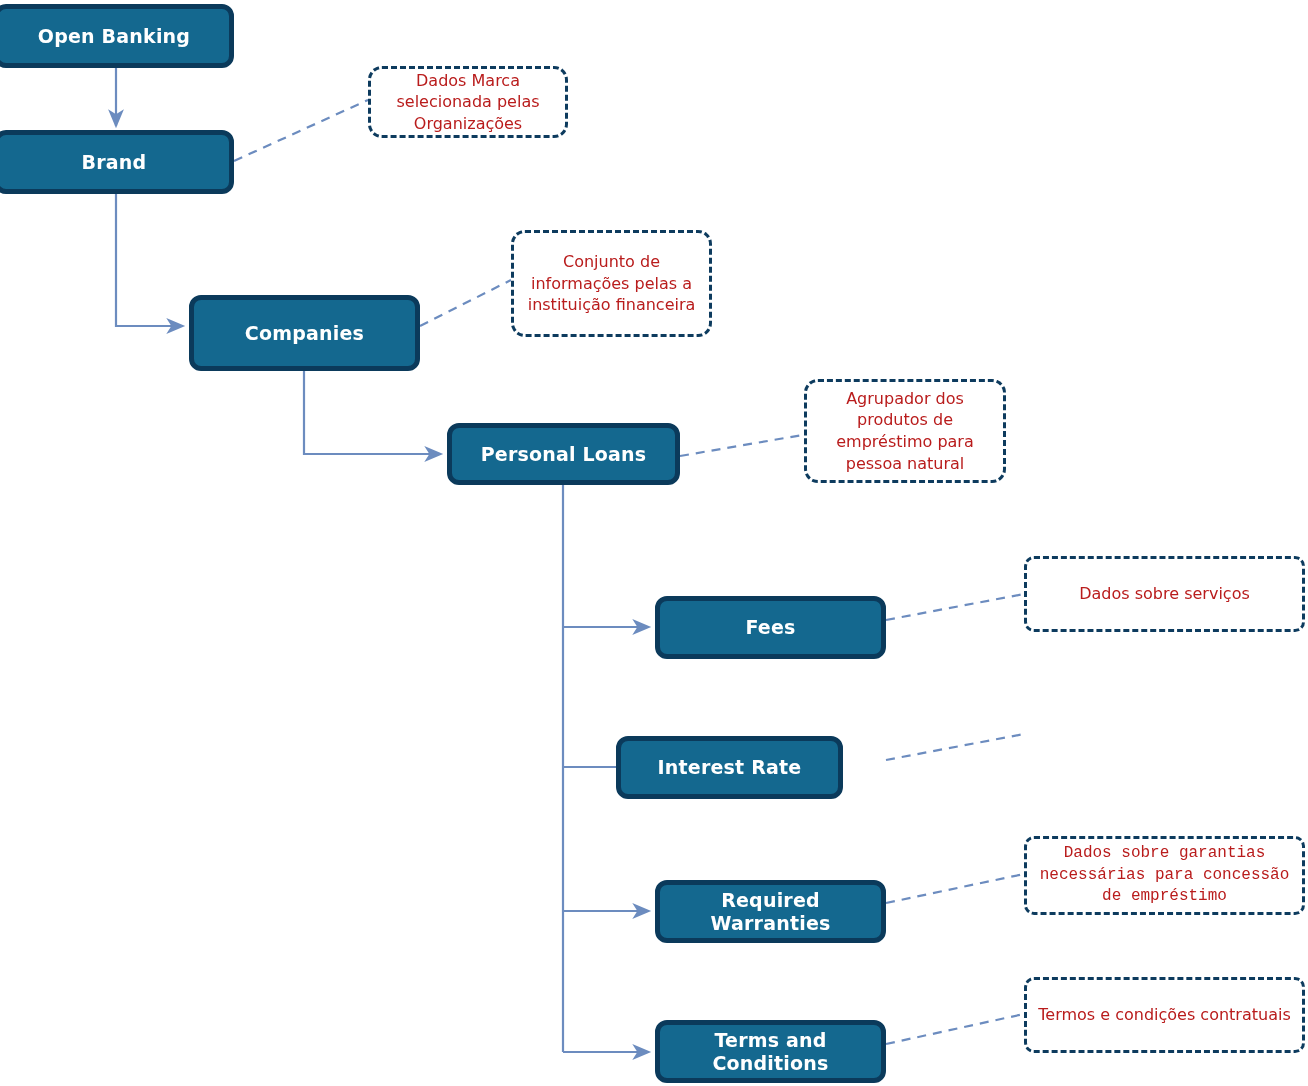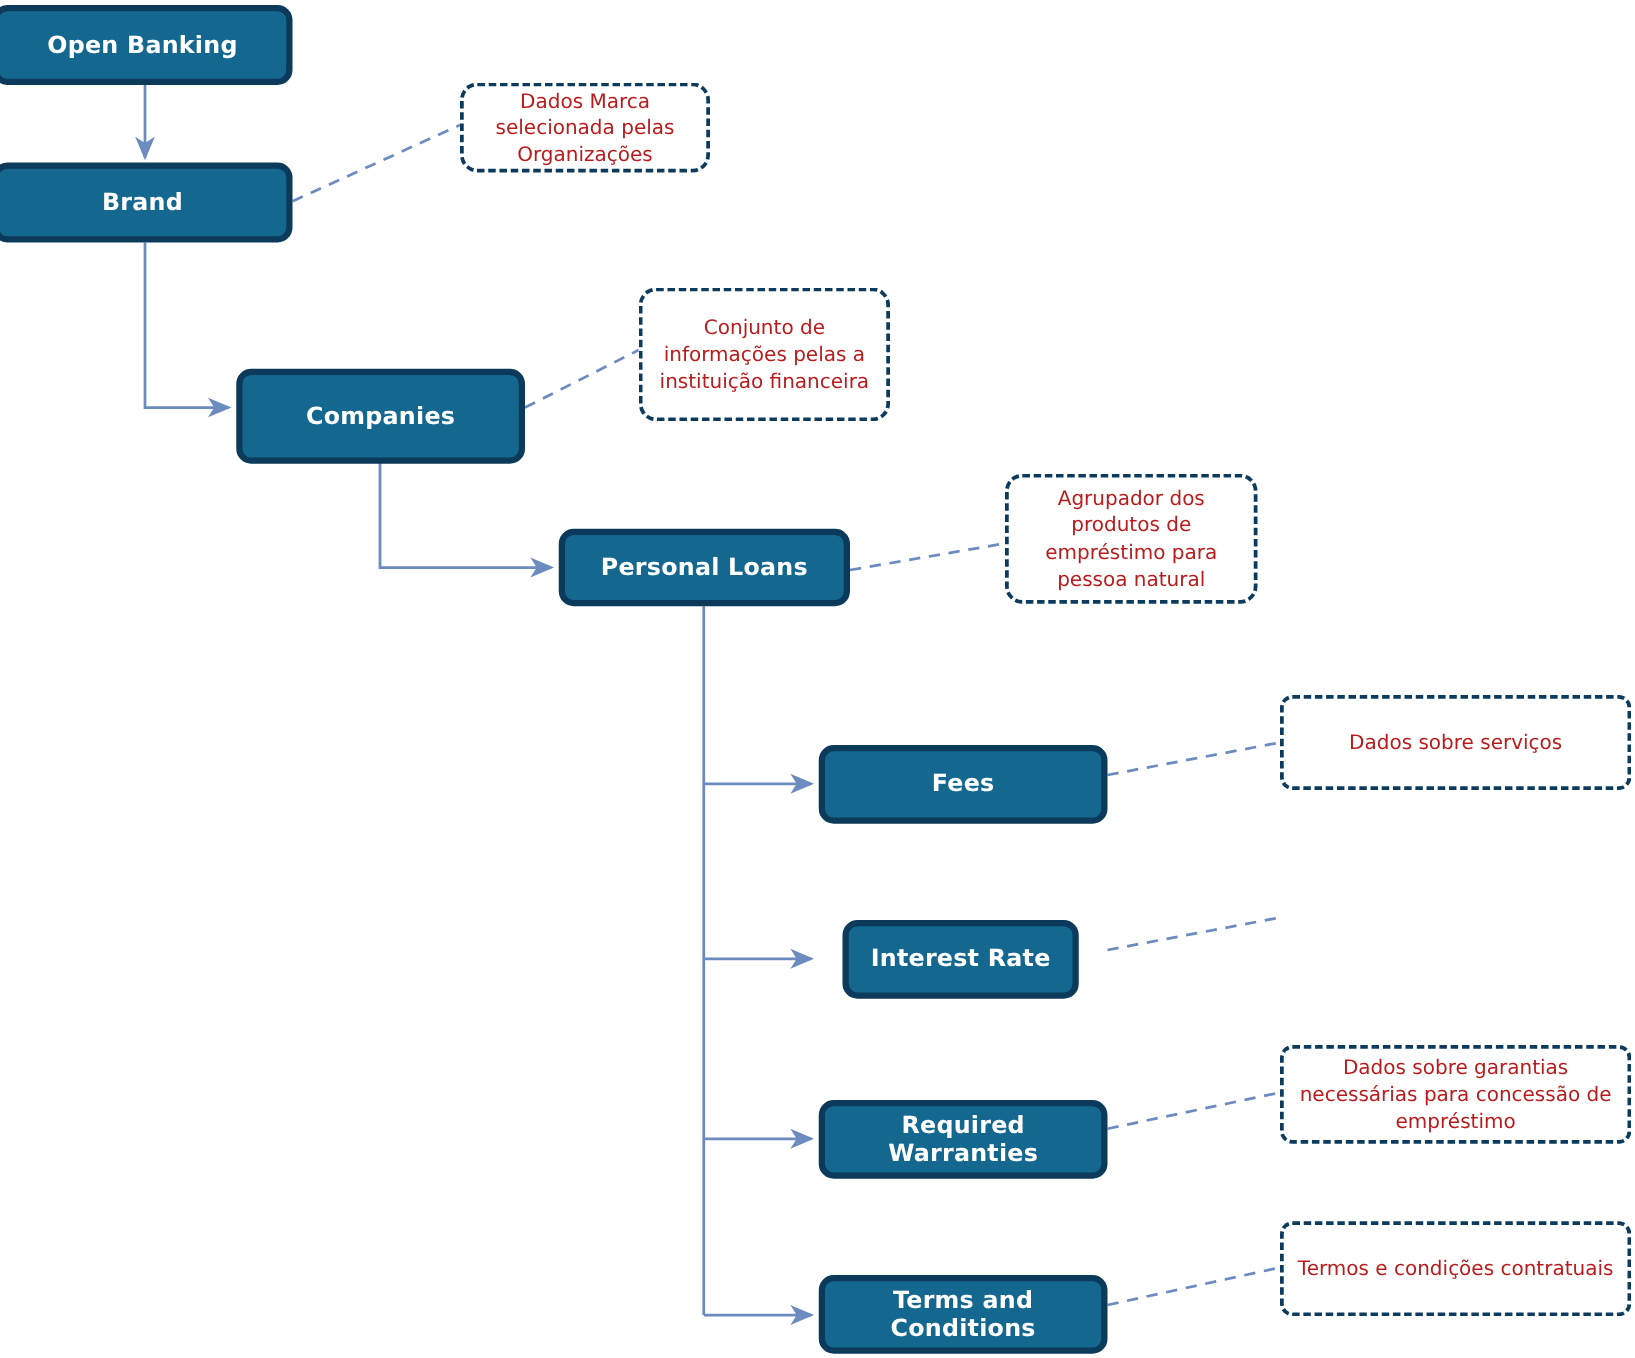--- a/index.html
+++ b/index.html
@@ -113,21 +113,21 @@
   </div>
 
   <div class="node" style="left:655px; top:596px; width:231px; height:63px;">
     <span>Fees</span>
   </div>
 
   <div class="node" style="left:447px; top:423px; width:233px; height:62px;">
     <span>Personal Loans</span>
   </div>
 
-  <div class="node" style="left:674px; top:736px; width:189px; height:63px;">
+  <div class="node" style="left:616px; top:736px; width:227px; height:63px;">
     <span>Interest Rate</span>
   </div>
 
   <div class="node" style="left:655px; top:880px; width:231px; height:63px;">
     <span>Required Warranties</span>
   </div>
 
   <div class="node" style="left:655px; top:1020px; width:231px; height:63px;">
     <span>Terms and Conditions</span>
   </div>
@@ -142,21 +142,21 @@
 
   <div class="note" style="left:804px; top:379px; width:202px; height:104px;">
     <span>Agrupador dos produtos de empréstimo para pessoa natural</span>
   </div>
 
   <div class="note note-sq" style="left:1024px; top:556px; width:281px; height:76px;">
     <span>Dados sobre serviços</span>
   </div>
 
 
-  <div class="note note-sq" style="left:1024px; top:836px; width:281px; height:79px;">
+  <div class="note note-sq" style="left:1024px; top:836px; width:281px; height:79px;font-family:Liberation Mono, monospace;">
     <span>Dados sobre garantias necessárias para concessão de empréstimo</span>
   </div>
 
   <div class="note note-sq" style="left:1024px; top:977px; width:281px; height:76px;">
     <span>Termos e condições contratuais</span>
   </div>
 
 </div>
 
 </body></html>

